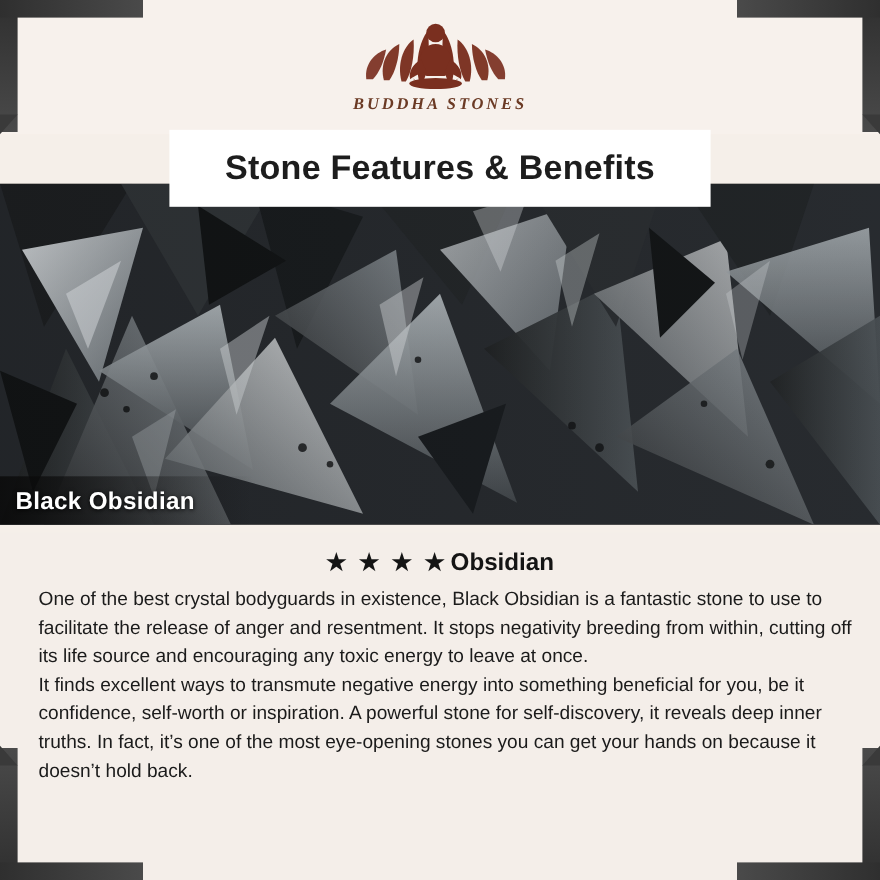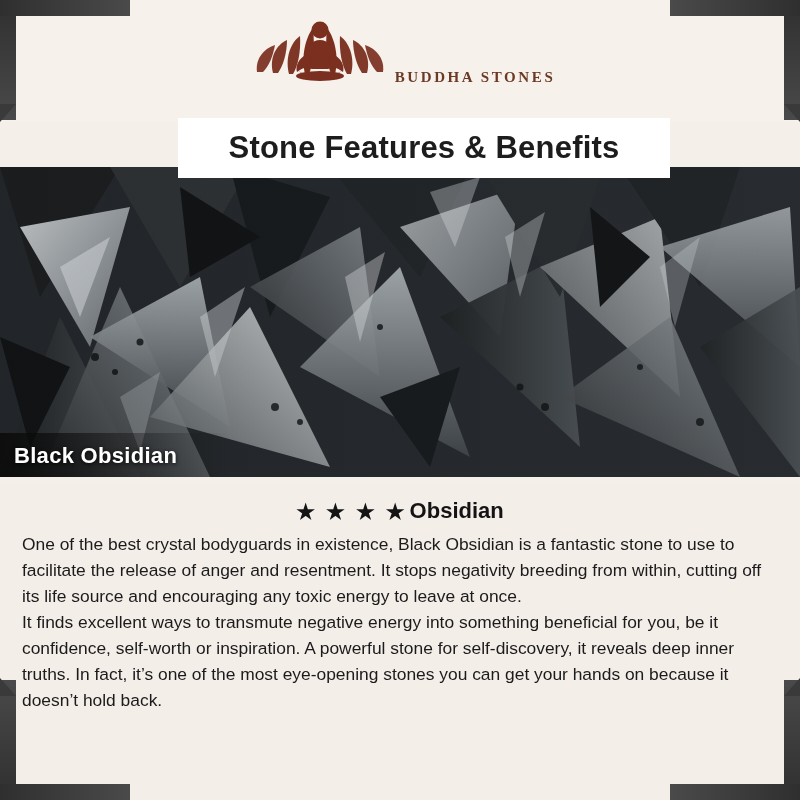--- a/index.html
+++ b/index.html
@@ -57,40 +57,39 @@
   .header {
     position: relative;
     height: 122px;
     background: #f7f1ec;
     display: flex;
     flex-direction: column;
     align-items: center;
     justify-content: flex-start;
     padding-top: 14px;
   }
-  .logo-wrap { display: flex; flex-direction: row; align-items: flex-end; }
+  .logo-wrap { display: flex; flex-direction: column; align-items: flex-start; font-style: italic; }
   .logo-mark { width: 150px; height: 72px; display: block; }
   .logo-text {
     font-family: "Liberation Serif", serif;
     font-size: 15px;
     letter-spacing: 2.6px;
     color: #6b3a24;
     font-weight: 700;
     margin-top: 1px;
   }
 
   
   .title-bar {
     position: absolute;
     left: 154px; top: 118px;
-    width: 492px; height: 60px;
+    width: 492px; height: 70px;
     background: #ffffff;
     display: flex; align-items: center; justify-content: center;
     z-index: 20;
-    margin-left: 24px;
   }
   .title-bar h1 {
     font-family: "Liberation Sans", sans-serif;
     font-size: 31px;
     font-weight: 700;
     color: #1d1d1d;
     letter-spacing: 0.2px;
   }
 
   
@@ -148,21 +147,21 @@
     color: #141414;
     margin-right: 5px;
     line-height: 1;
   }
   .body-text {
     font-size: 17.4px;
     line-height: 1.48;
     color: #1b1b1b;
     text-align: left;
   }
-  .body-text p { margin: 0 0 0 0; }
+  .body-text p { margin: 0 0 0 13px; }
   .body-text p + p { margin-top: 1px; }
 </style>
 </head>
 <body>
 
 <div class="page">
 
   <div class="corner corner-tl-v"></div>
   <div class="corner corner-tl-h"></div>
   <div class="corner corner-tr-v"></div>

